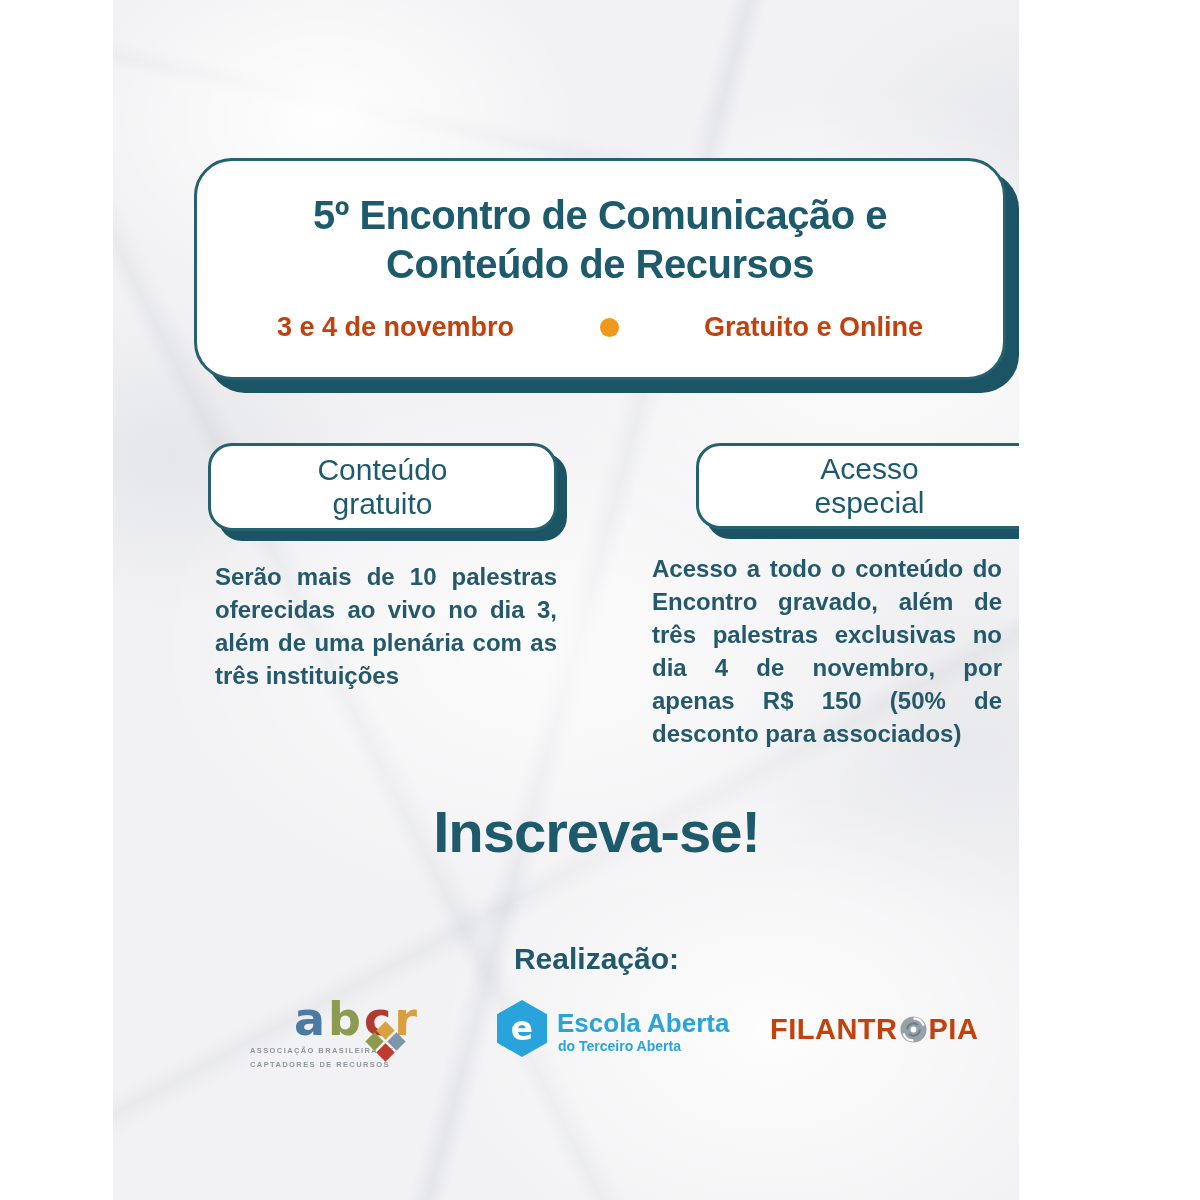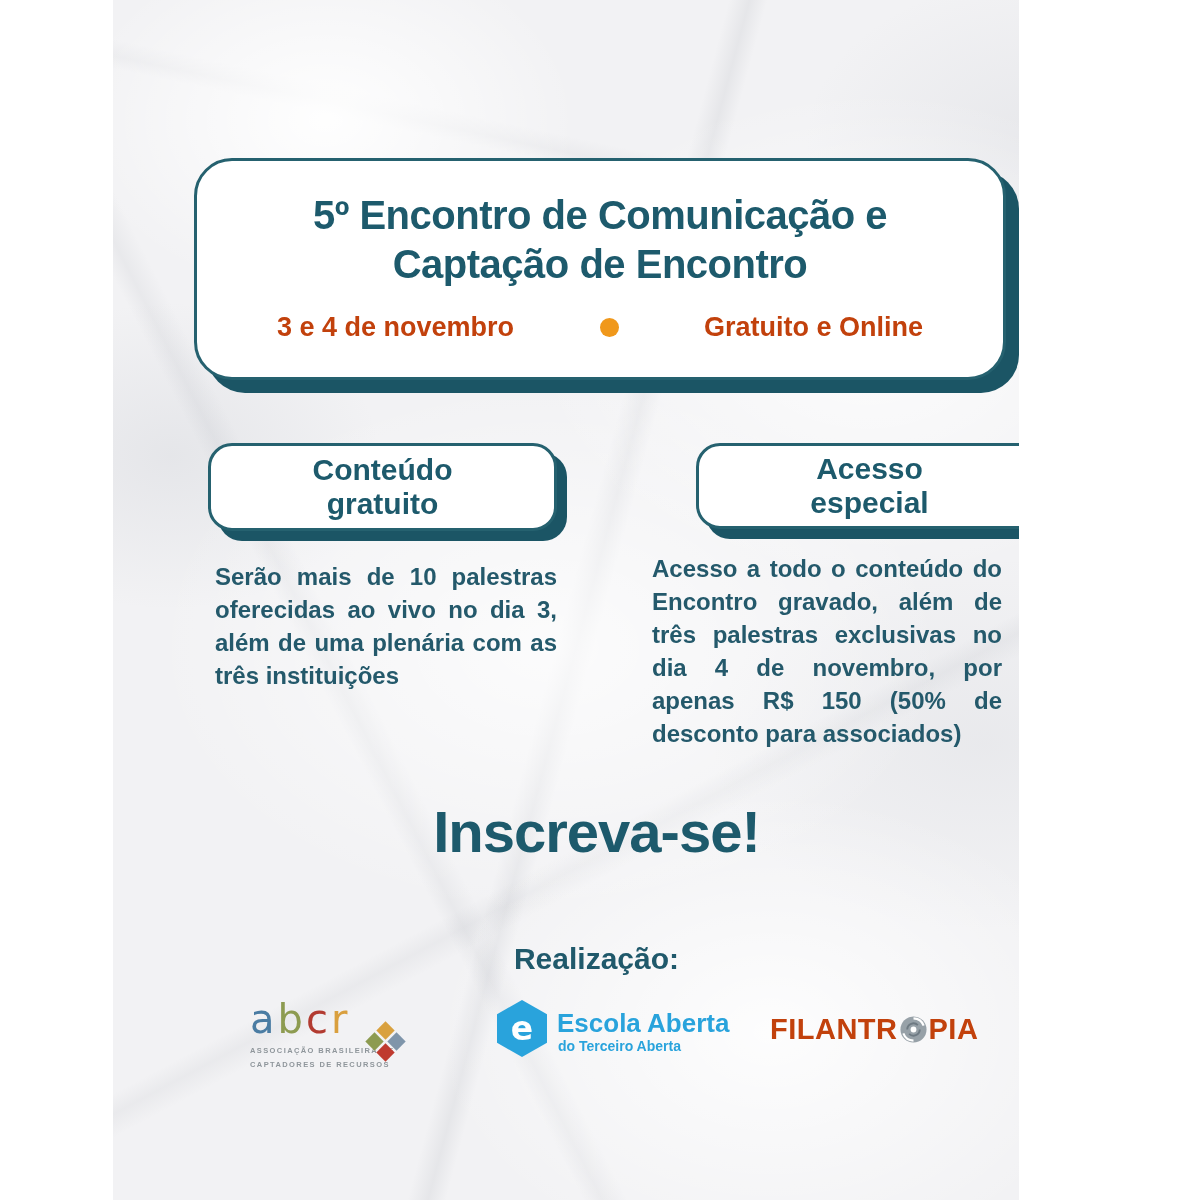--- a/index.html
+++ b/index.html
@@ -39,38 +39,38 @@
     display:flex;align-items:center;justify-content:space-between;
     padding:0 80px;
   }
   .meta-date,.meta-mode{color:#c2410c;font-size:27px;font-weight:bold;}
   .meta-dot{width:19px;height:19px;border-radius:50%;background:#f0981b;}
   
   .mini-card{
     position:absolute;background:#ffffff;border:3px solid #25616f;border-radius:24px;
     box-shadow:10px 10px 0 0 #1b5565;
     display:flex;flex-direction:column;align-items:center;justify-content:center;
-    color:#1d5a6c;font-size:30px;font-weight:bold;line-height:1.12;text-align:center;
+    color:#1d5a6c;font-size:30px;font-weight:normal;line-height:1.12;text-align:center;
   }
   .card-left{left:208px;top:443px;width:343px;height:82px;}
   .card-right{left:648px;top:443px;width:341px;height:80px;margin-left:48px;}
   
   .body-text{
     position:absolute;margin:0;color:#24596b;font-size:24px;line-height:33px;
     font-weight:bold;text-align:justify;text-align-last:left;
   }
   .body-left{left:215px;top:560px;width:342px;}
   .body-right{left:652px;top:552px;width:350px;}
   
   .center-band{position:absolute;left:113px;width:967px;text-align:center;}
   .cta{top:798px;color:#1d5a6c;font-size:58px;font-weight:bold;letter-spacing:-1px;}
   .realizacao{top:942px;color:#20596b;font-size:30px;font-weight:bold;}
   
   .abcr{position:absolute;left:250px;top:996px;width:170px;}
-  .abcr-letters{font-size:40px;font-weight:normal;letter-spacing:3px;line-height:46px;font-family:"DejaVu Sans", sans-serif;}
+  .abcr-letters{font-size:46px;font-weight:bold;letter-spacing:3px;line-height:46px;font-family:"DejaVu Sans", sans-serif;text-align:right;}
   .abcr-a{color:#4a7ca3;} .abcr-b{color:#8d9b51;} .abcr-c{color:#b23b31;} .abcr-r{color:#d99f3e;}
   .abcr-sub{margin-top:4px;color:#8f969b;font-size:7.5px;letter-spacing:1.4px;line-height:10px;font-weight:bold;white-space:nowrap;}
   .abcr-diamonds{position:absolute;left:368px;top:1024px;width:36px;height:36px;}
   .abcr-diamonds span{position:absolute;width:13px;height:13px;transform:rotate(45deg);}
   .dm-top{left:11px;top:0;background:#d9a13f;}
   .dm-left{left:0;top:11px;background:#8d9b51;}
   .dm-right{left:22px;top:11px;background:#7f95aa;}
   .dm-bottom{left:11px;top:22px;background:#bf3a2f;}
   
   .escola-hex{
@@ -91,21 +91,21 @@
 </style>
 </head>
 <body>
 
 <div class="canvas static">
   <div class="paper"></div>
 
   <section class="hero-card">
     <h1 class="hero-title">
       <span>5º Encontro de Comunicação e</span><br>
-      <span>Captação de Encontro</span>
+      <span>Conteúdo de Recursos</span>
     </h1>
     <div class="hero-meta">
       <span class="meta-date">3 e 4 de novembro</span>
       <span class="meta-dot"></span>
       <span class="meta-mode">Gratuito e Online</span>
     </div>
   </section>
 
   <div class="mini-card card-left">
     <span>Conteúdo</span>

